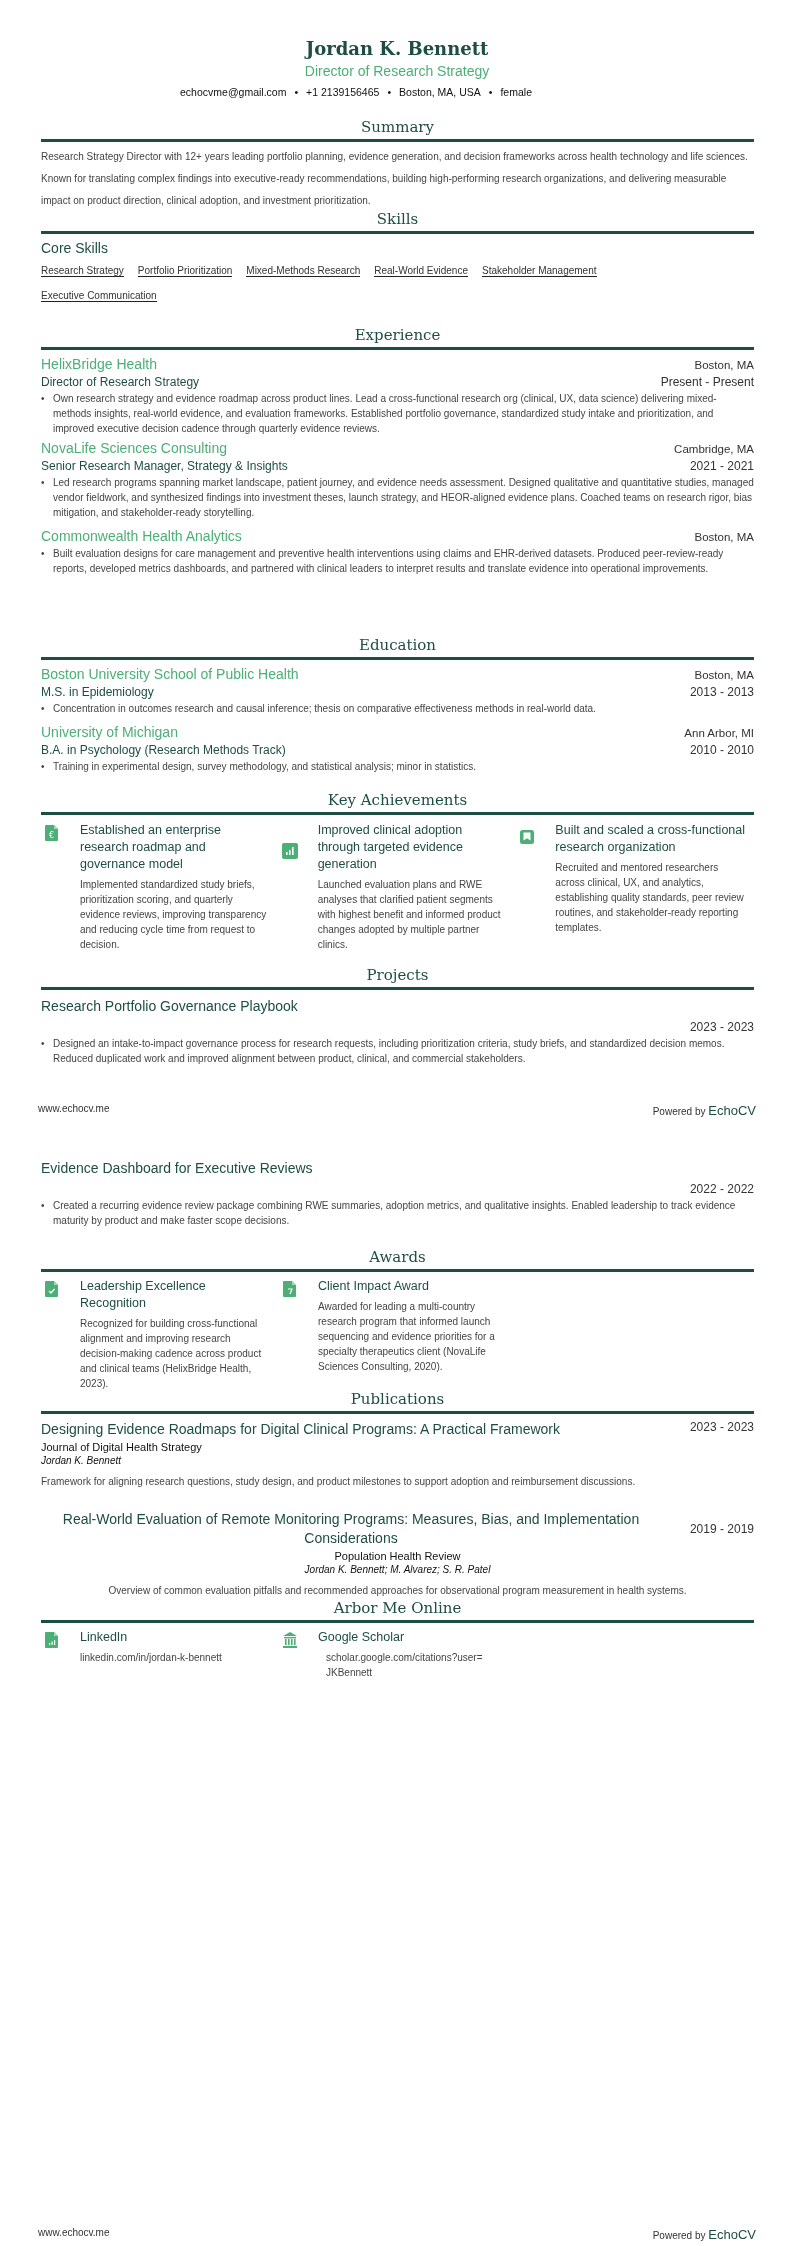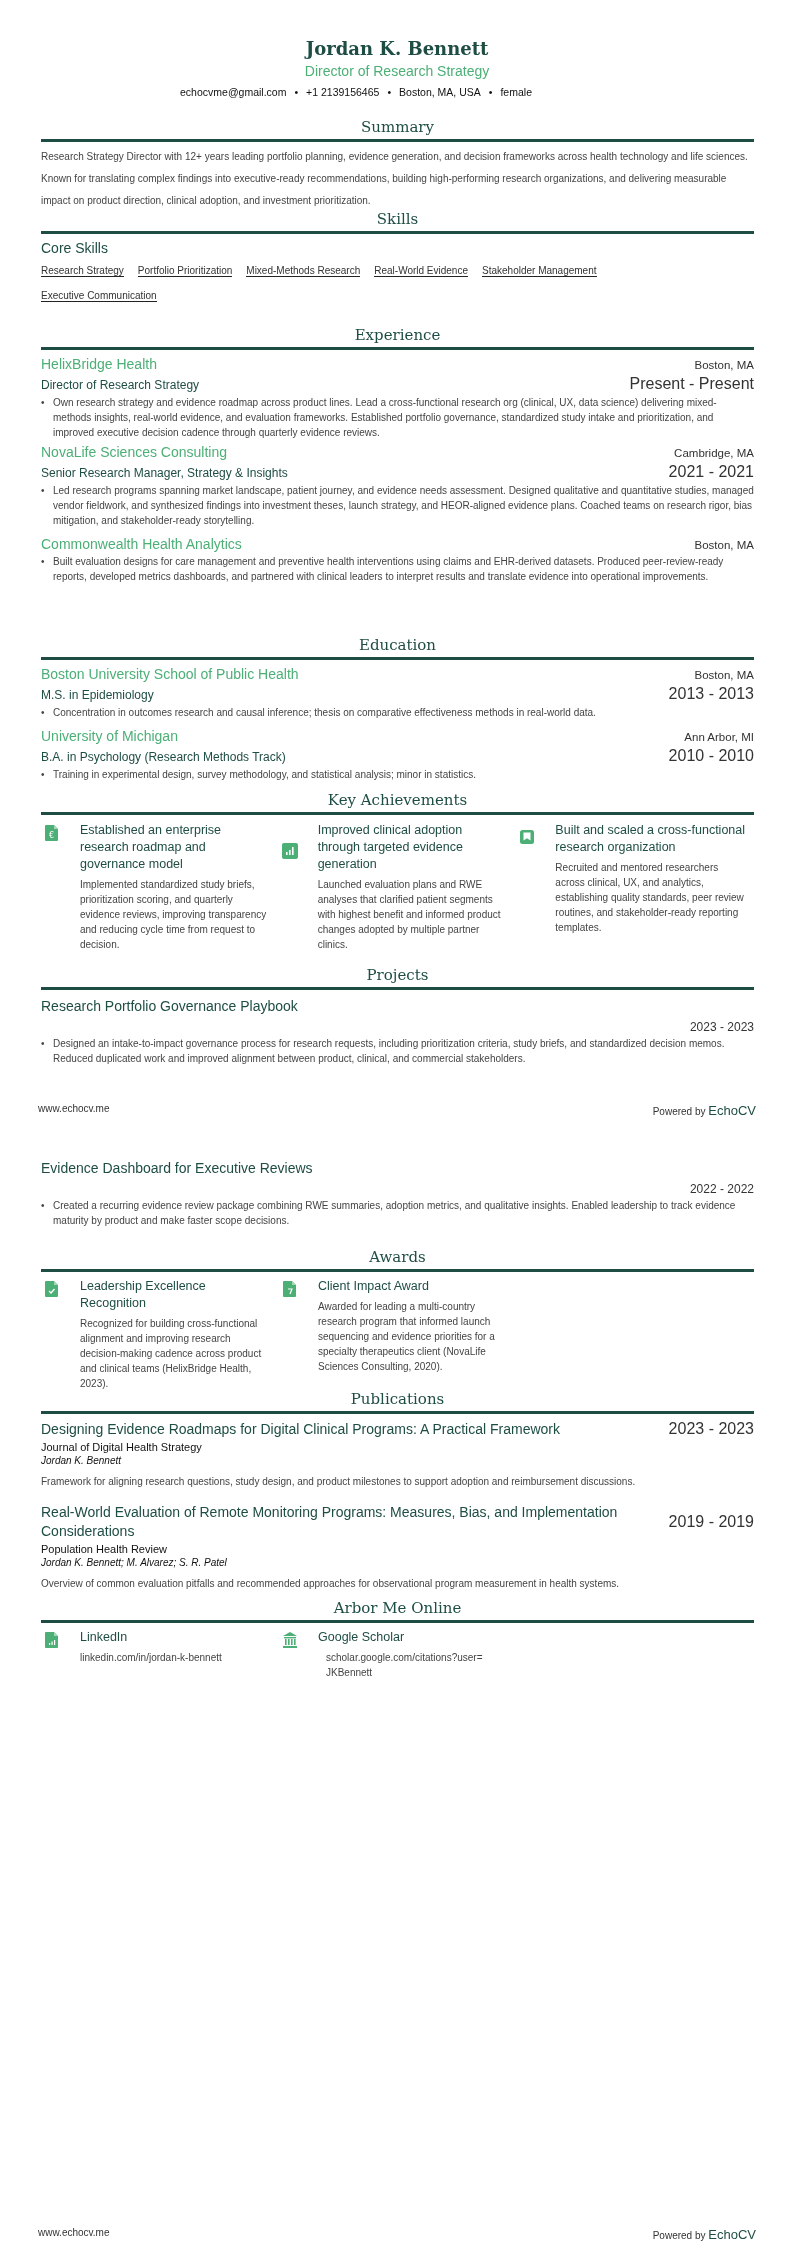--- a/index.html
+++ b/index.html
@@ -8,21 +8,21 @@
   .name { position:absolute; top:38px; left:0; width:794px; text-align:center; font-family:"DejaVu Serif", serif; font-weight:bold; font-size:18px; color:#1e4d44; }
   .title { position:absolute; top:63px; left:0; width:794px; text-align:center; font-size:14px; color:#4caf76; }
   .contact { position:absolute; top:86px; left:0; width:712px; text-align:center; font-size:10.5px; color:#111; }
   .contact .dot { display:inline-block; margin:0 8px; }
   .sec-head { position:absolute; left:41px; width:713px; text-align:center; font-family:"DejaVu Serif", serif; font-size:15px; color:#1e4d44; border-bottom:3px solid #1e4d44; padding-bottom:3px; }
   .para { font-size:10px; line-height:22px; color:#444; }
   .row { display:flex; justify-content:space-between; align-items:baseline; }
   .org { font-size:14px; color:#4caf76; }
   .loc { font-size:11.5px; color:#333; }
   .role { font-size:12px; color:#1e4d44; }
-  .date { font-size:16px; color:#333; }
+  .date { font-size:12px; color:#333; }
   .bullet { font-size:10px; line-height:15px; color:#444; padding-left:12px; position:relative; margin-top:2px; }
   .bullet::before { content:"•"; position:absolute; left:0; top:0; color:#444; }
   .skill { display:inline-block; font-size:10px; color:#333; border-bottom:1.5px solid #222; margin-right:14px; margin-bottom:8px; }
   .grid3 { display:flex; }
   .card { display:flex; width:238px; }
   .card .ic { width:16px; height:18px; margin:2px 20px 0 0; flex:0 0 auto; }
   .card .ct { flex:1; padding-right:12px; }
   .card .h { font-size:12.5px; color:#1e4d44; line-height:17px; }
   .card .d { font-size:10px; color:#444; line-height:15px; margin-top:4px; }
   .footer { position:absolute; left:38px; width:718px; display:flex; justify-content:space-between; font-size:10px; color:#333; }
@@ -195,21 +195,21 @@
 <div class="page" style="top:1420px;">
   <div>
     <div class="row" style="align-items:flex-start;">
         <span class="pub-title" style="width:620px;">Designing Evidence Roadmaps for Digital Clinical Programs: A Practical Framework</span>
         <span class="date">2023 - 2023</span>
       </div>
     <div class="pub-venue" style="margin-top:2px;">Journal of Digital Health Strategy</div>
     <div class="pub-auth" style="margin-top:2px;">Jordan K. Bennett</div>
     <div class="para" style="margin-top:5px;">Framework for aligning research questions, study design, and product milestones to support adoption and reimbursement discussions.</div>
   </div>
-  <div style="margin-top:10px;">
+  <div style="margin-top:17px;text-align:center;">
     <div class="row" style="align-items:center;">
         <span class="pub-title" style="width:620px;">Real-World Evaluation of Remote Monitoring Programs: Measures, Bias, and Implementation Considerations</span>
         <span class="date">2019 - 2019</span>
       </div>
     <div class="pub-venue" style="margin-top:2px;">Population Health Review</div>
     <div class="pub-auth" style="margin-top:2px;">Jordan K. Bennett; M. Alvarez; S. R. Patel</div>
     <div class="para" style="margin-top:5px;">Overview of common evaluation pitfalls and recommended approaches for observational program measurement in health systems.</div>
   </div>
 </div>
 

